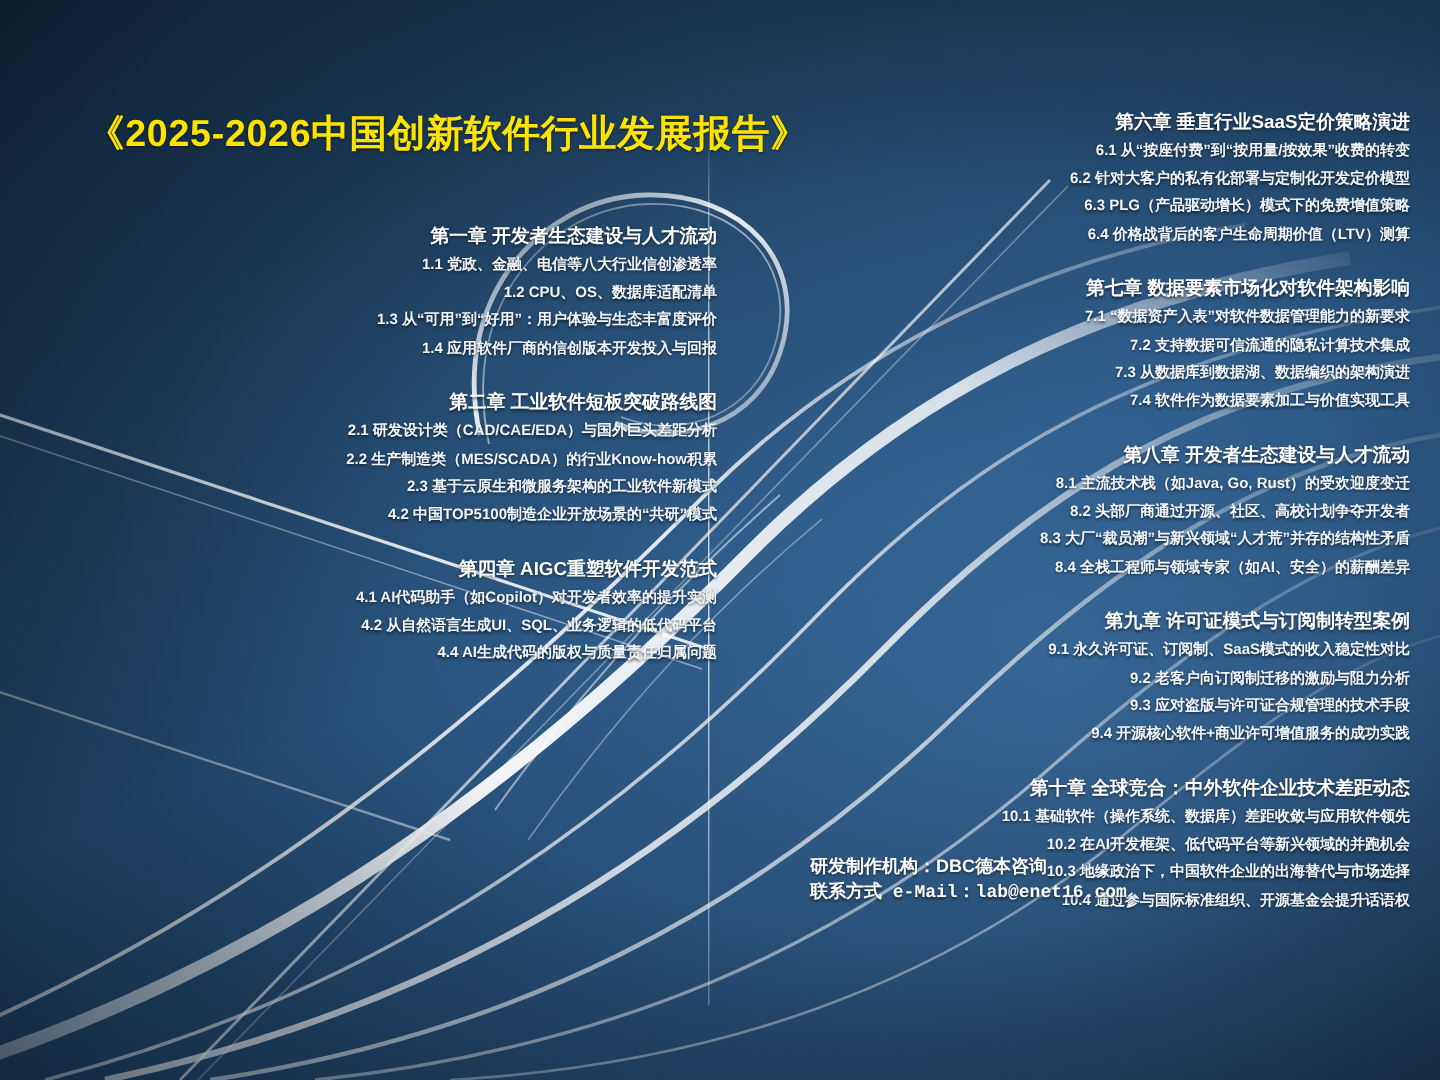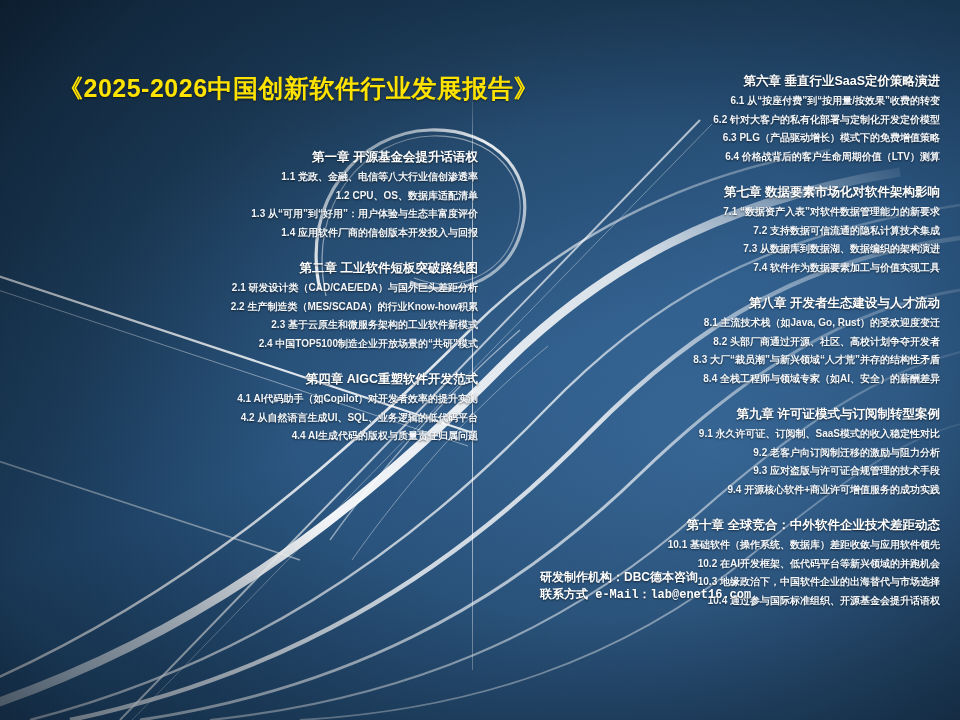--- a/index.html
+++ b/index.html
@@ -106,33 +106,33 @@
   </svg>
 
   <div class="divider"></div>
   <div id="vignette"></div>
 
   <div id="title">《2025-2026中国创新软件行业发展报告》</div>
 
   <div class="col" id="col-left">
 
     <div class="chapter">
-      <div class="ch-title">第一章 开源基金会提升话语权</div>
+      <div class="ch-title">第一章 开发者生态建设与人才流动</div>
       <div class="ch-item">1.1 党政、金融、电信等八大行业信创渗透率</div>
       <div class="ch-item">1.2 CPU、OS、数据库适配清单</div>
       <div class="ch-item">1.3 从“可用”到“好用”：用户体验与生态丰富度评价</div>
       <div class="ch-item">1.4 应用软件厂商的信创版本开发投入与回报</div>
     </div>
 
     <div class="chapter">
       <div class="ch-title">第二章 工业软件短板突破路线图</div>
       <div class="ch-item">2.1 研发设计类（CAD/CAE/EDA）与国外巨头差距分析</div>
       <div class="ch-item">2.2 生产制造类（MES/SCADA）的行业Know-how积累</div>
       <div class="ch-item">2.3 基于云原生和微服务架构的工业软件新模式</div>
-      <div class="ch-item">2.4 中国TOP5100制造企业开放场景的“共研”模式</div>
+      <div class="ch-item">4.2 中国TOP5100制造企业开放场景的“共研”模式</div>
     </div>
 
 
     <div class="chapter">
       <div class="ch-title">第四章 AIGC重塑软件开发范式</div>
       <div class="ch-item">4.1 AI代码助手（如Copilot）对开发者效率的提升实测</div>
       <div class="ch-item">4.2 从自然语言生成UI、SQL、业务逻辑的低代码平台</div>
       <div class="ch-item">4.4 AI生成代码的版权与质量责任归属问题</div>
     </div>
 

